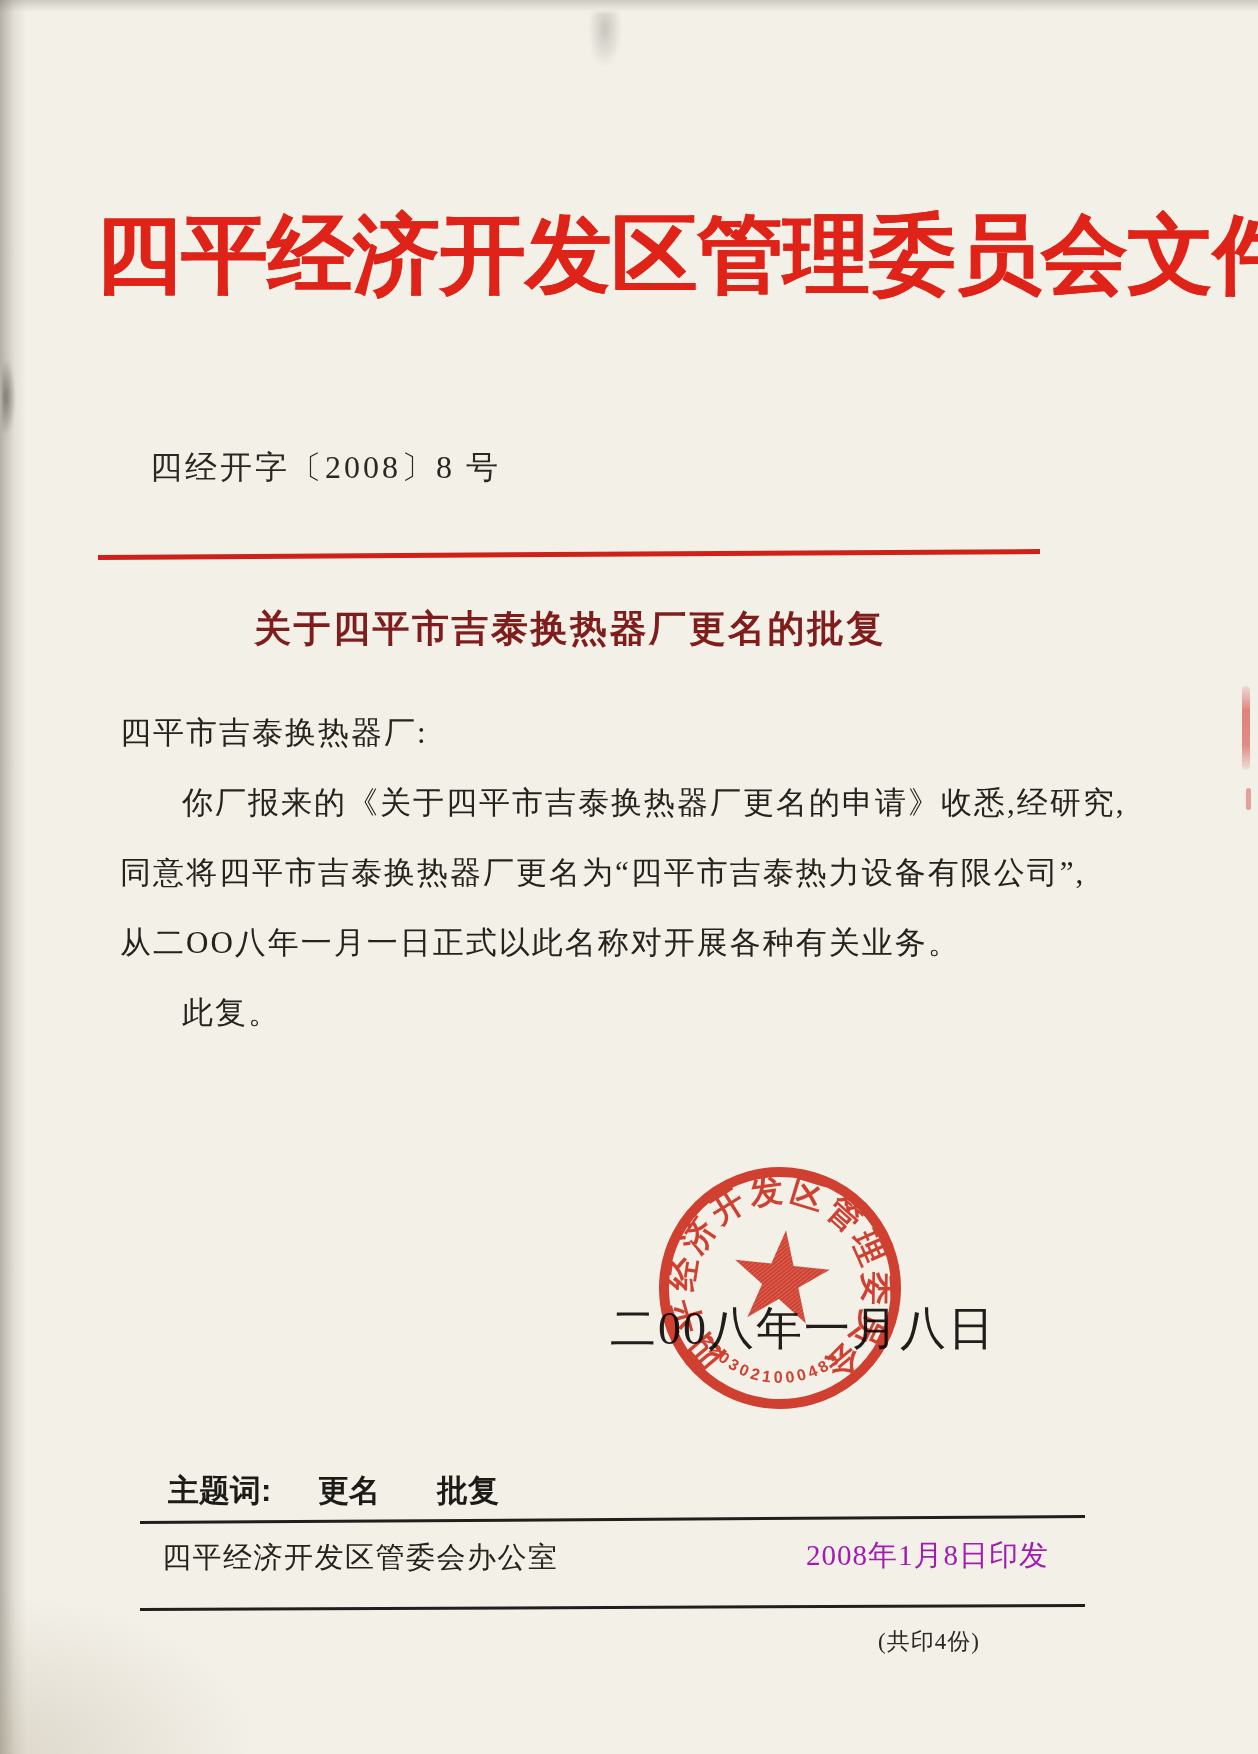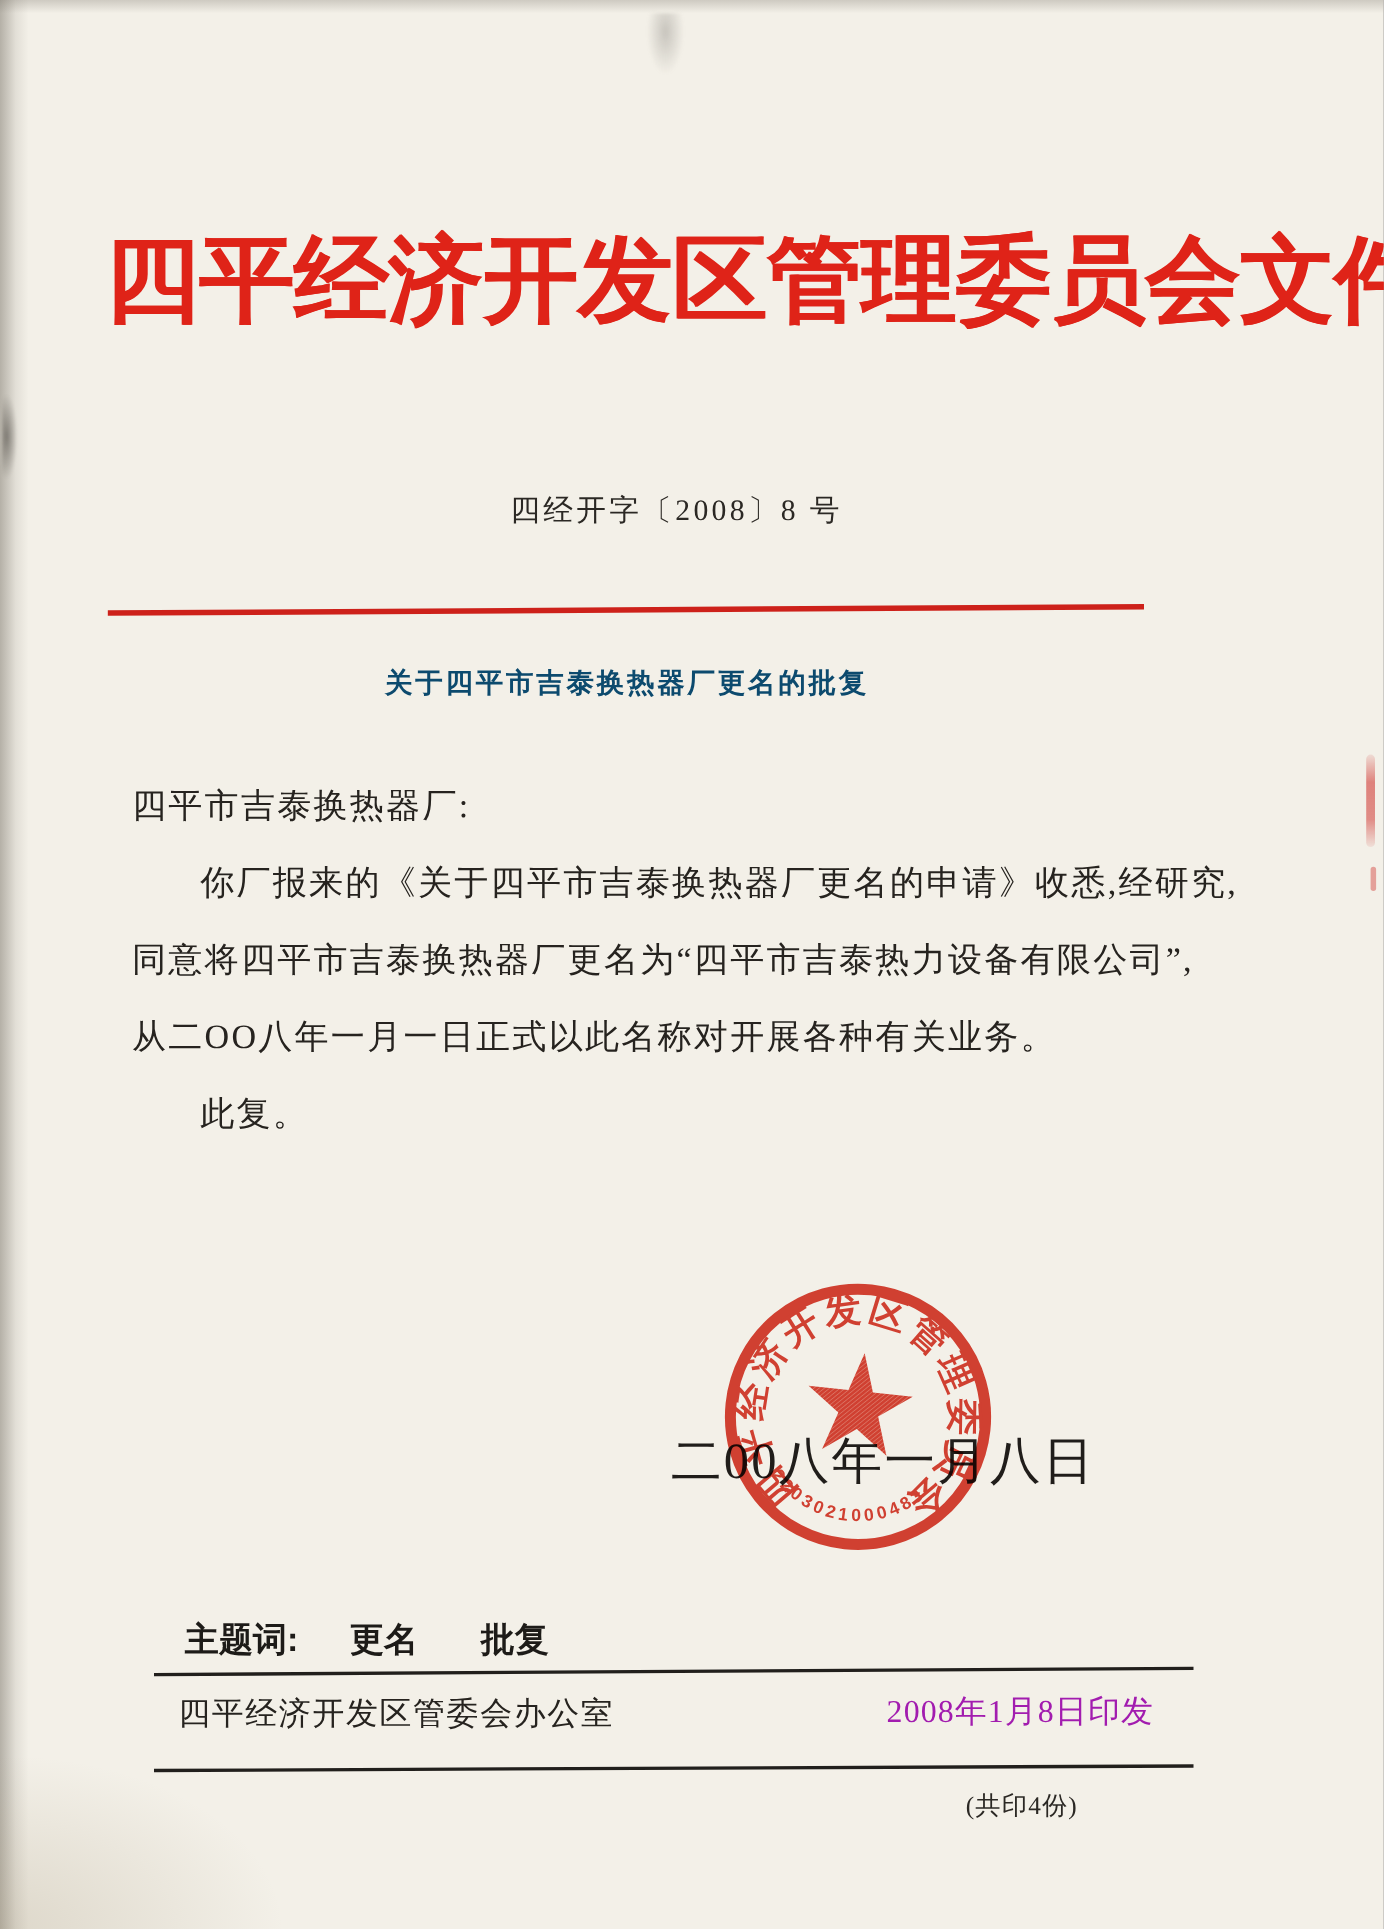--- a/index.html
+++ b/index.html
@@ -34,32 +34,32 @@
   
   .letterhead{
     position:absolute;left:95px;top:192px;width:950px;height:126px;
     font-size:86px;line-height:126px;font-weight:700;
     letter-spacing:0;text-align:center;white-space:nowrap;
     color:#df2318;
     text-shadow:1px 0 0 #df2318;
   }
   .doc-number{
     position:absolute;left:150px;top:446px;width:930px;
-    text-align:center;font-size:27px;letter-spacing:3px;color:#2b2824;
+    font-size:32px;letter-spacing:3px;color:#2b2824;
   }
   .red-rule{
     position:absolute;left:98px;top:552px;width:942px;height:5px;
     background:#cd211a;transform:rotate(-0.35deg);
   }
 
   
   .doc-title{
     position:absolute;left:100px;top:604px;width:940px;
-    text-align:center;font-size:25px;font-weight:700;letter-spacing:2.5px;
-    font-family:"Liberation Sans","DejaVu Sans",sans-serif;color:#0c4a6e;
+    text-align:center;font-size:37px;font-weight:700;letter-spacing:2.5px;
+    font-family:"Liberation Sans","DejaVu Sans",sans-serif;color:#7f1d1d;
     white-space:nowrap;
   }
   .body-line{
     position:absolute;font-size:31px;letter-spacing:2px;color:#26231f;white-space:nowrap;
   }
   .bl1{left:120px;top:712px;}
   .bl2{left:182px;top:782px;}
   .bl3{left:120px;top:852px;}
   .bl4{left:120px;top:922px;}
   .bl5{left:182px;top:992px;text-align:center;}

